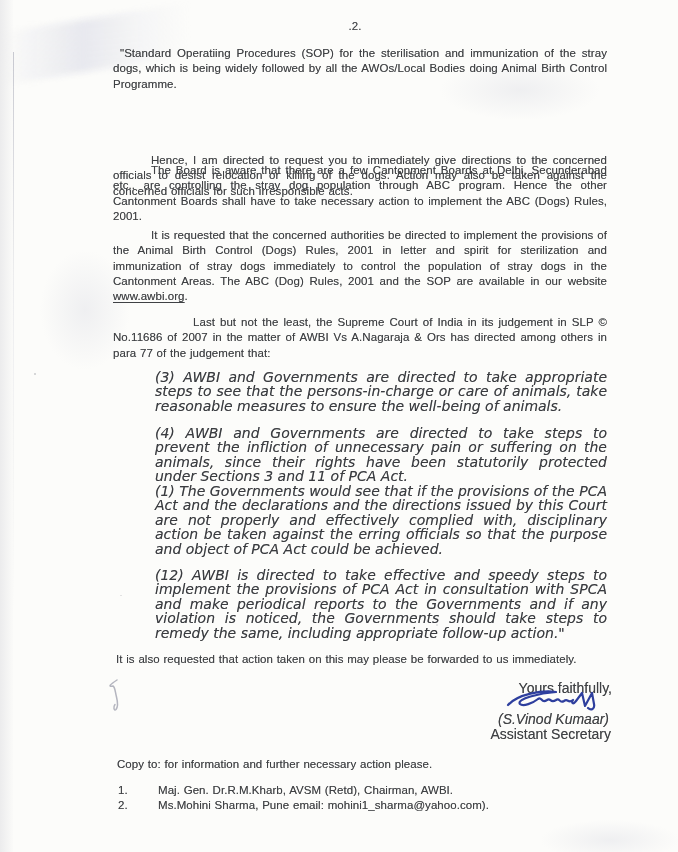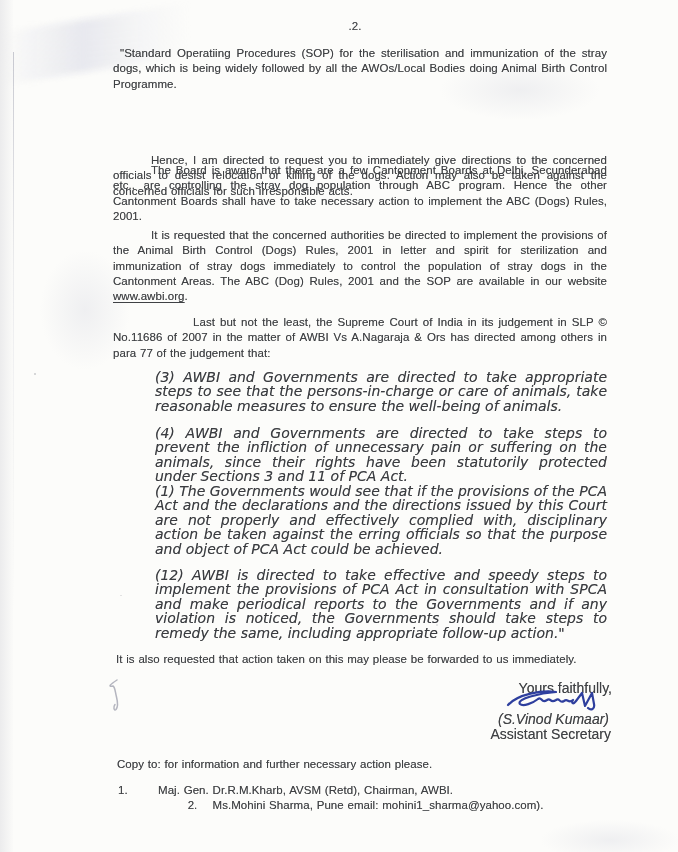--- a/index.html
+++ b/index.html
@@ -83,21 +83,21 @@
   .sig-name{top:31px;right:3px;font-style:italic;}
   .sig-title{top:46px;right:1px;}
   .signature-svg{position:absolute;top:6px;right:4px;}
   .pencil-svg{position:absolute;left:101px;top:676px;}
 
   
   .copy-heading{position:absolute;left:117px;top:757px;font-size:11.5px;text-align:left;width:430px;}
   .copy-item{position:absolute;left:118px;font-size:11.5px;text-align:left;width:480px;}
   .copy-item .num{display:inline-block;width:40px;}
   .ci1{top:783px;}
-  .ci2{top:798px;text-align:center;}
+  .ci2{top:798px;}
 </style>
 </head>
 <body>
 
 <div class="page">
 
   <div class="smudge-tl"></div>
   <div class="fold-line"></div>
   <div class="left-shade"></div>
   <div class="speck s1"></div>

